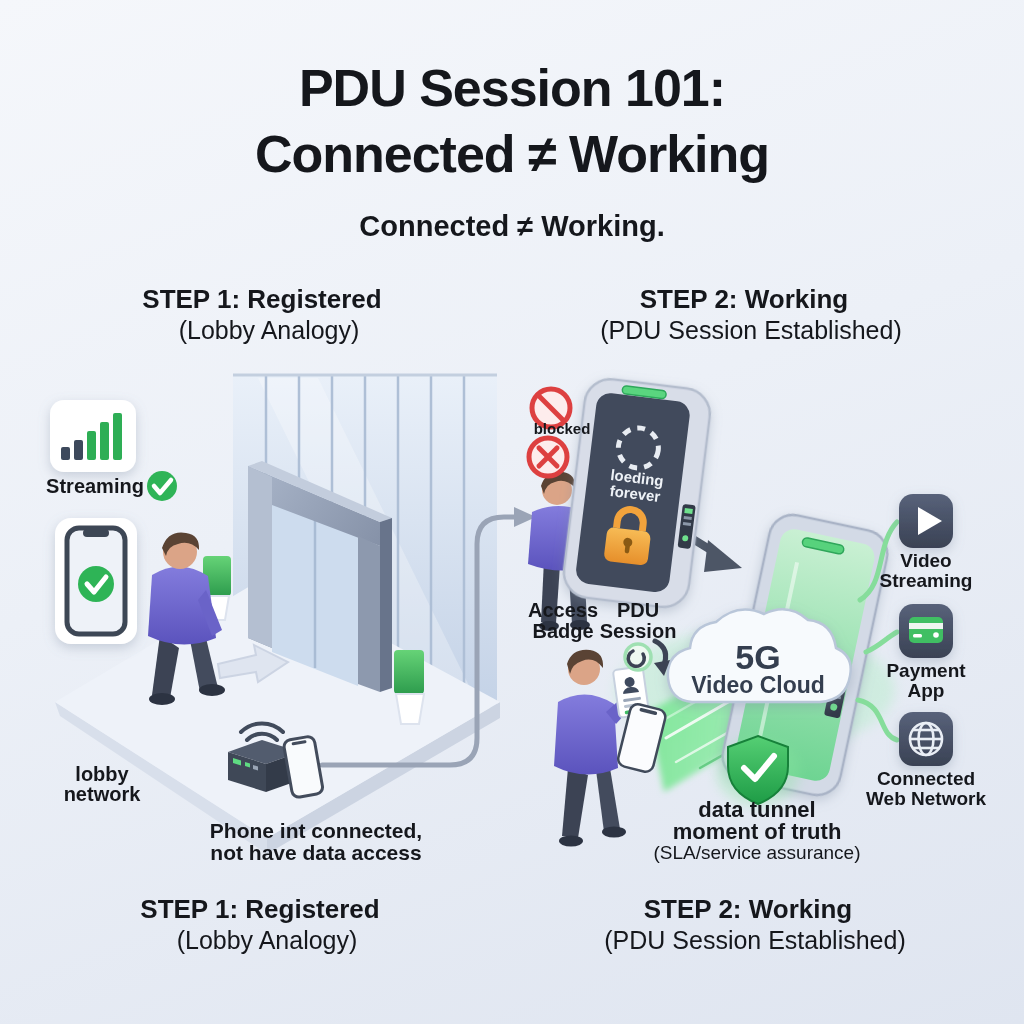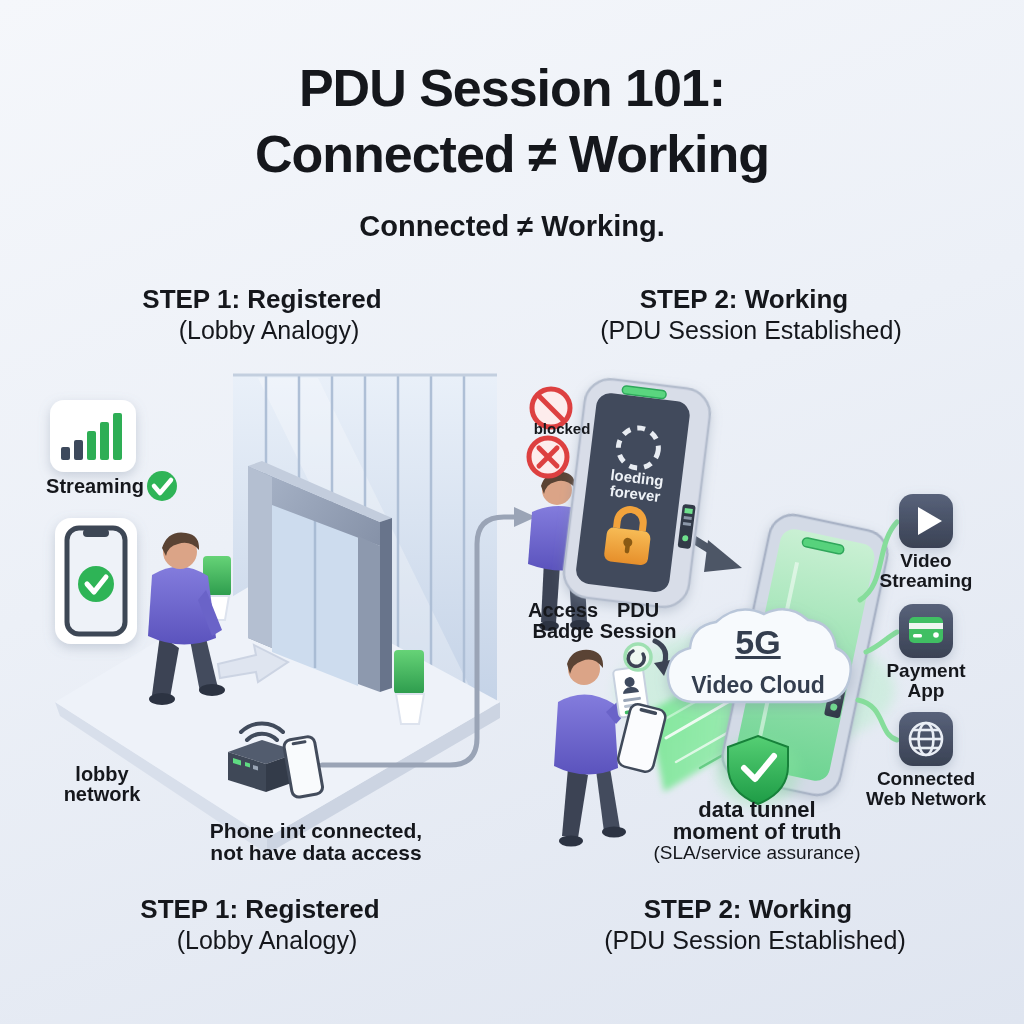--- a/index.html
+++ b/index.html
@@ -364,21 +364,21 @@
 
 <div class="t lbl" style="left:563px;top:600px;">
   <span>Access</span><br>
   <span>Badge</span>
 </div>
 <div class="t lbl" style="left:638px;top:600px;">
   <span>PDU</span><br>
   <span>Session</span>
 </div>
 
-<div class="t cloud-big" style="left:758px;top:623px;text-decoration:underline;">5G</div>
+<div class="t cloud-big" style="left:758px;top:638px;">5G</div>
 <div class="t cloud-small" style="left:758px;top:672px;">Video Cloud</div>
 
 <div class="t tun1" style="left:757px;top:797px;">data tunnel</div>
 <div class="t tun1" style="left:757px;top:819px;">moment of truth</div>
 <div class="t tun3" style="left:757px;top:842px;">(SLA/service assurance)</div>
 
 <div class="t app" style="left:926px;top:551px;">
   <span>Video</span><br>
   <span>Streaming</span>
 </div>

